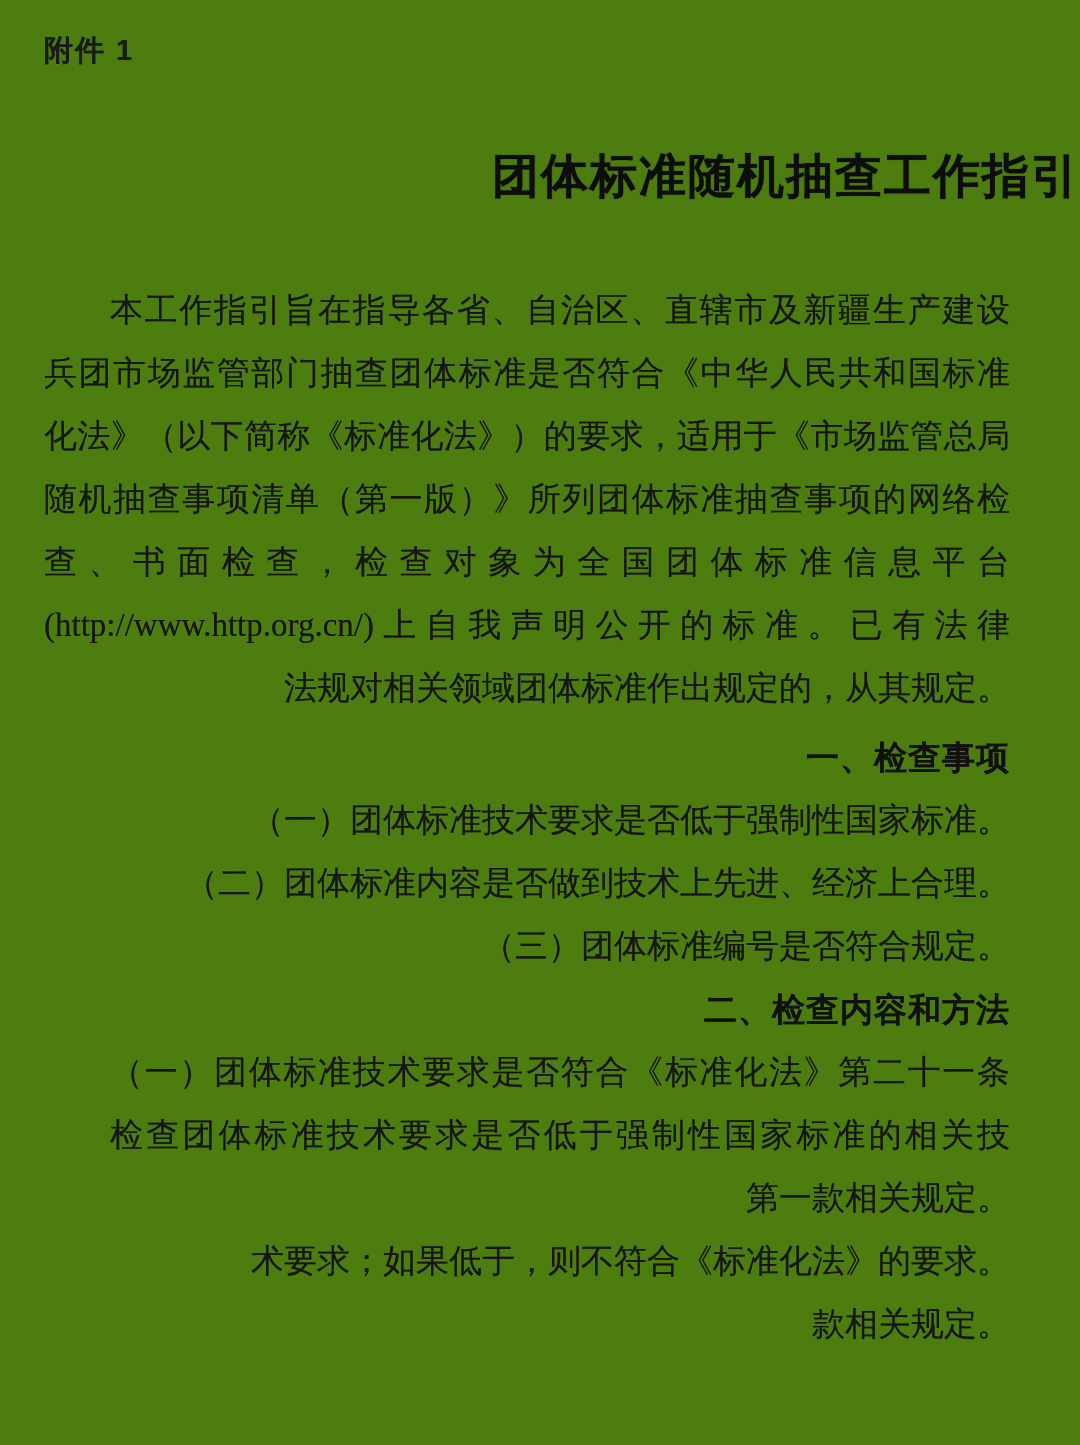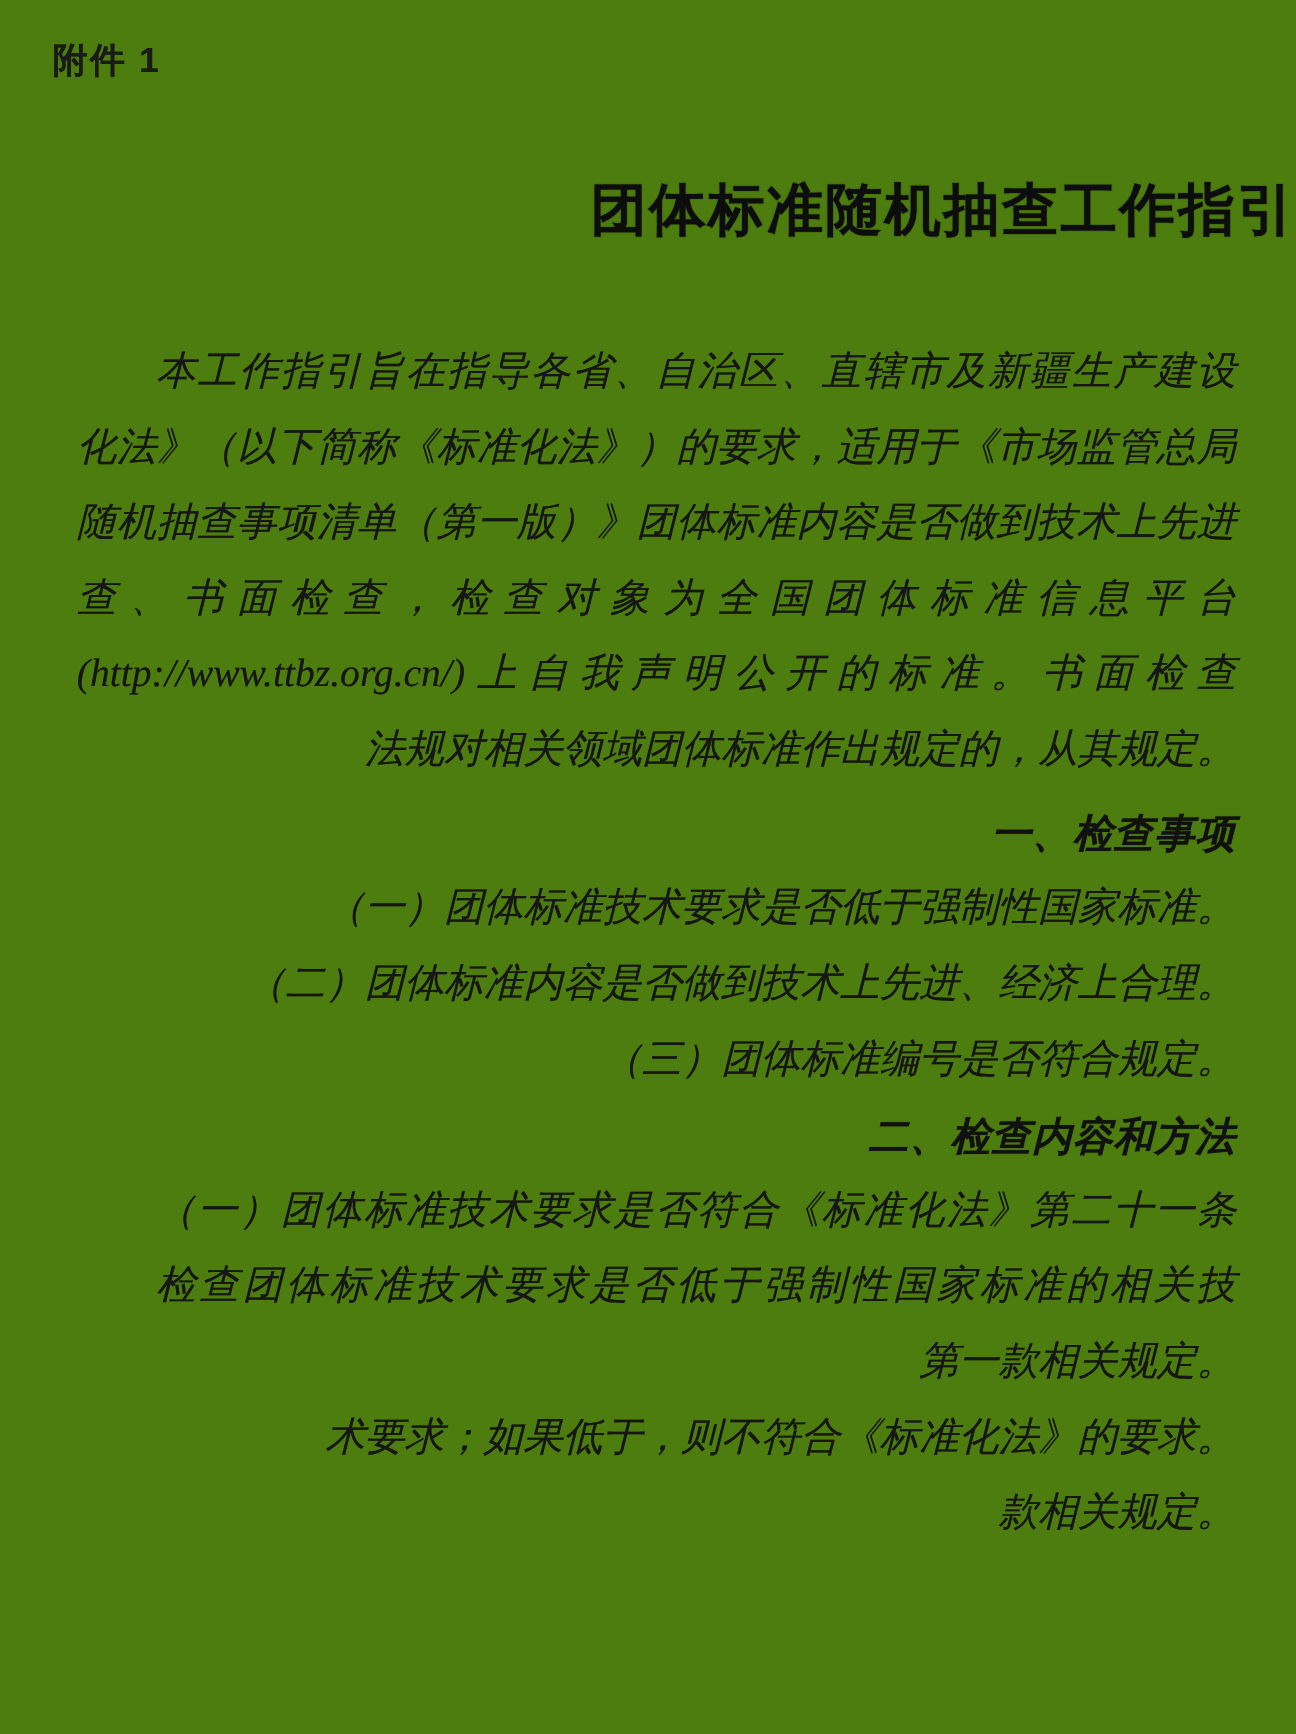--- a/index.html
+++ b/index.html
@@ -37,24 +37,23 @@
     font-family: "Liberation Serif", "DejaVu Serif", serif;
     font-size: 47px;
     line-height: 66px;
     font-weight: 700;
     letter-spacing: 2px;
     color: #0d0d0d;
     text-shadow: 0 0 1px rgba(0,0,0,0.75);
   }
   .doc-body {
     position: absolute;
-    left: 64px;
+    left: 44px;
     top: 279px;
     width: 966px;
-    font-style: italic;
   }
   .line {
     height: 63px;
     line-height: 63px;
     font-size: 33px;
     color: #161616;
     text-shadow: 0 0 0.4px rgba(0,0,0,0.5);
     text-align: right;
   }
   .indent { text-indent: 66px; }
@@ -77,24 +76,25 @@
 
 <div class="page">
 
   <div class="attachment">附件 1</div>
 
   <h1 class="doc-title">团体标准随机抽查工作指引</h1>
 
   <div class="doc-body">
 
     <div class="line indent justify">本工作指引旨在指导各省、自治区、直辖市及新疆生产建设</div>
+    <div class="line justify">兵团市场监管部门抽查团体标准是否符合《中华人民共和国标准</div>
     <div class="line justify">化法》（以下简称《标准化法》）的要求，适用于《市场监管总局</div>
-    <div class="line justify">随机抽查事项清单（第一版）》团体标准内容是否做到技术上先进</div>
+    <div class="line justify">随机抽查事项清单（第一版）》所列团体标准抽查事项的网络检</div>
     <div class="line justify">查、书面检查，检查对象为全国团体标准信息平台</div>
-    <div class="line justify">(http://www.ttbz.org.cn/)上自我声明公开的标准。书面检查</div>
+    <div class="line justify">(http://www.http.org.cn/)上自我声明公开的标准。已有法律</div>
     <div class="line">法规对相关领域团体标准作出规定的，从其规定。</div>
 
     <div class="line indent heading heading-gap">一、检查事项</div>
     <div class="line indent">（一）团体标准技术要求是否低于强制性国家标准。</div>
     <div class="line indent">（二）团体标准内容是否做到技术上先进、经济上合理。</div>
     <div class="line indent">（三）团体标准编号是否符合规定。</div>
 
     <div class="line indent heading">二、检查内容和方法</div>
     <div class="line indent justify">（一）团体标准技术要求是否符合《标准化法》第二十一条</div>
     <div class="line indent justify">检查团体标准技术要求是否低于强制性国家标准的相关技</div>

